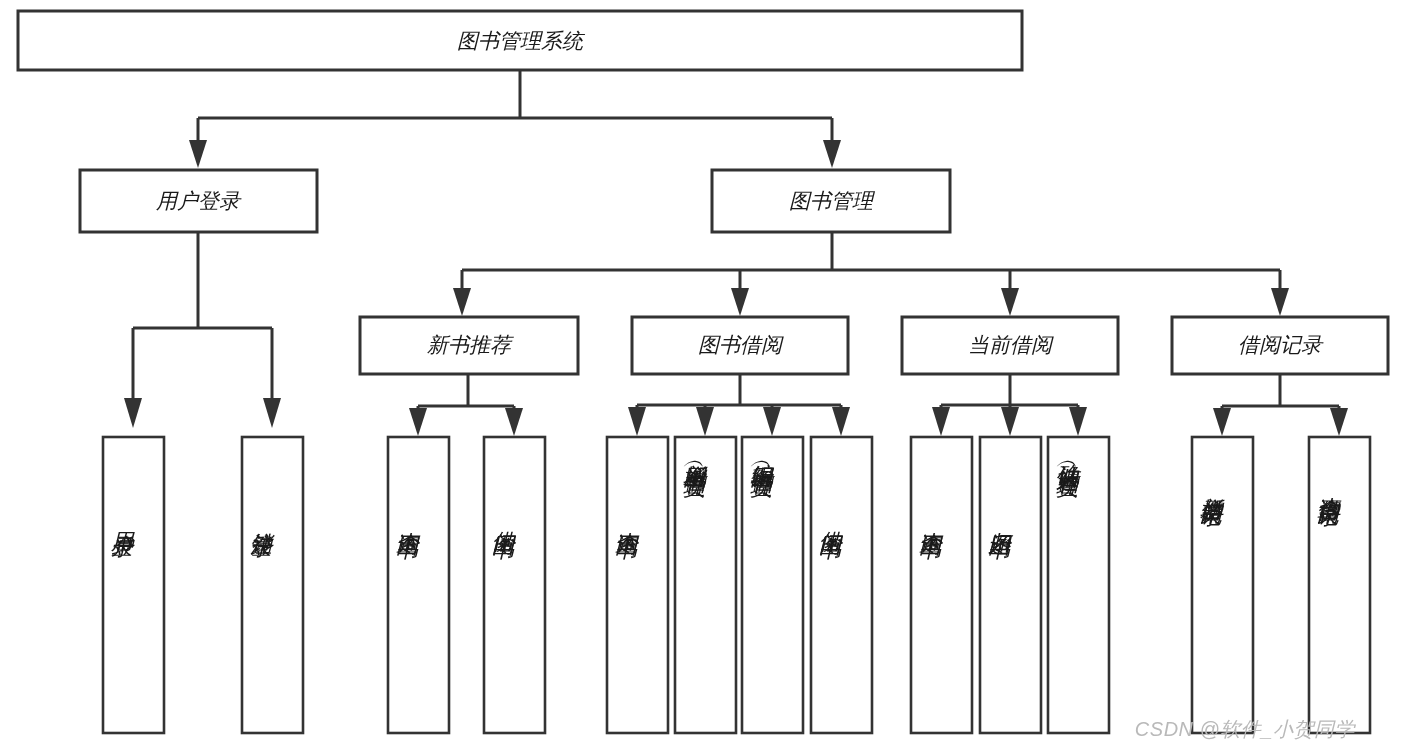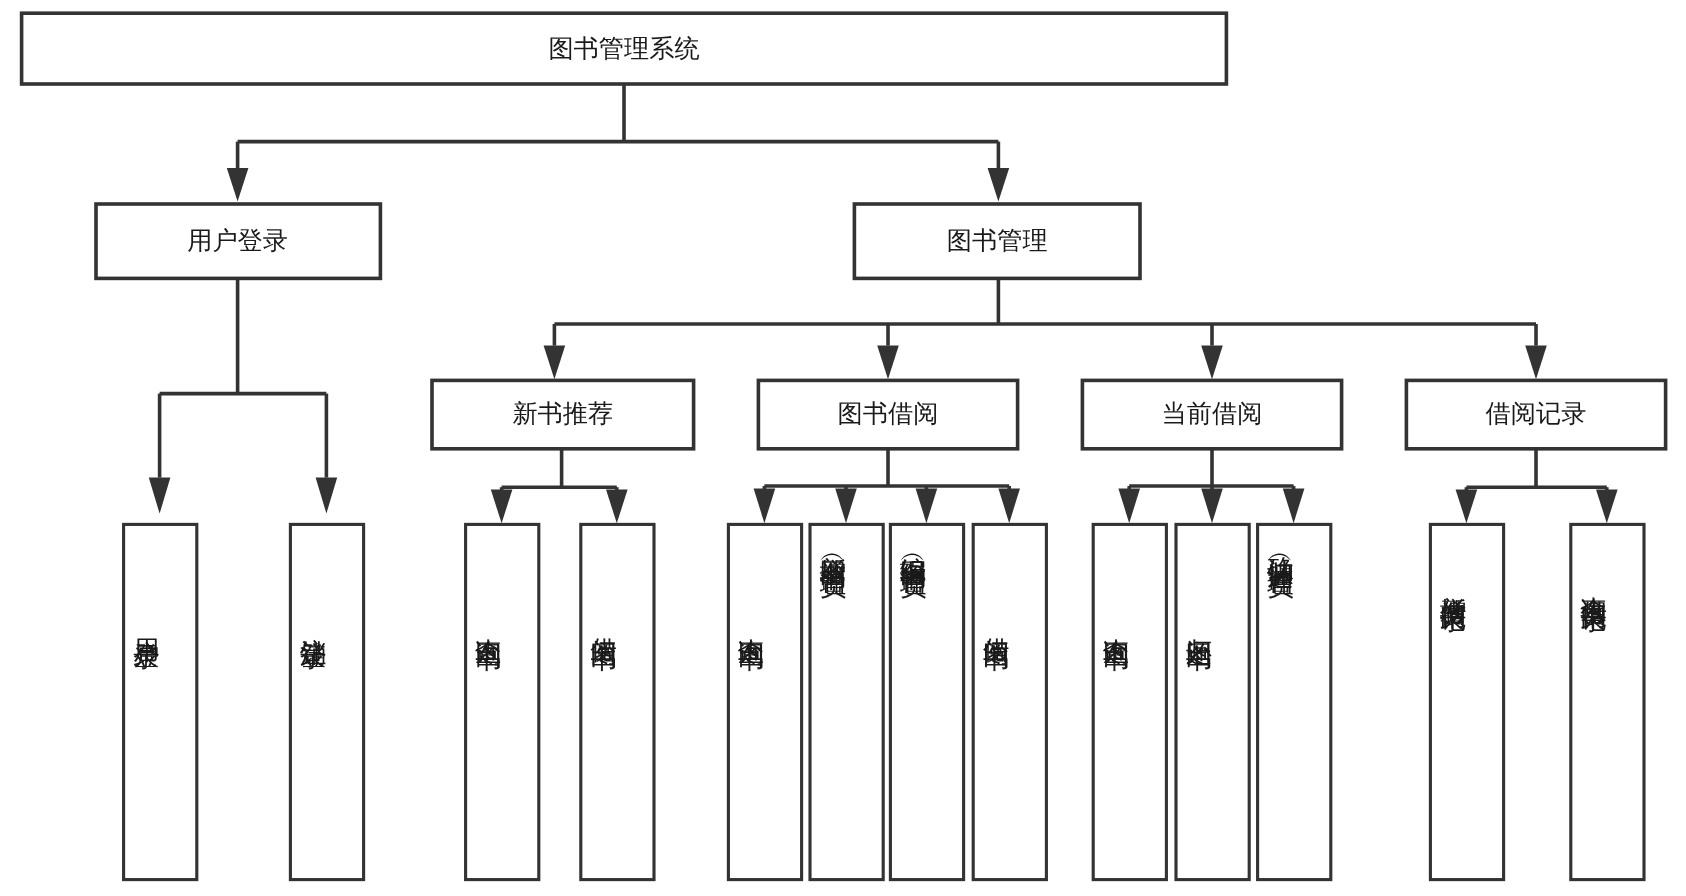--- a/index.html
+++ b/index.html
@@ -11,20 +11,21 @@
     width: 1405px;
     height: 747px;
     font-family: "Liberation Sans", "DejaVu Sans", sans-serif;
     overflow: hidden;
     position: relative;
   }
   #diagram-root {
     position: relative;
     width: 1363px;
     height: 747px;
+    font-style: italic;
   }
   svg.diagram-canvas {
     position: absolute;
     top: 0;
     left: 0;
     width: 1405px;
     height: 747px;
   }
   .node-box {
     fill: #ffffff;
@@ -220,14 +221,15 @@
   <div class="vnode-label" style="left:750px; top:446px; height:284px;">编辑图书（管理员）</div>
   <div class="vnode-label" style="left:819px; top:514px; height:142px;">借阅图书</div>
 
   <div class="vnode-label" style="left:919px; top:514px; height:142px;">查询图书</div>
   <div class="vnode-label" style="left:988px; top:514px; height:142px;">归还图书</div>
   <div class="vnode-label" style="left:1056px; top:446px; height:284px;">确认归还（管理员）</div>
 
   <div class="vnode-label" style="left:1200px; top:479px; height:213px;">新增借阅记录</div>
   <div class="vnode-label" style="left:1317px; top:479px; height:213px;">查询借阅记录</div>
 
+  <div class="watermark">CSDN @软件_小贺同学</div>
 
 </div>
 
 </body></html>

